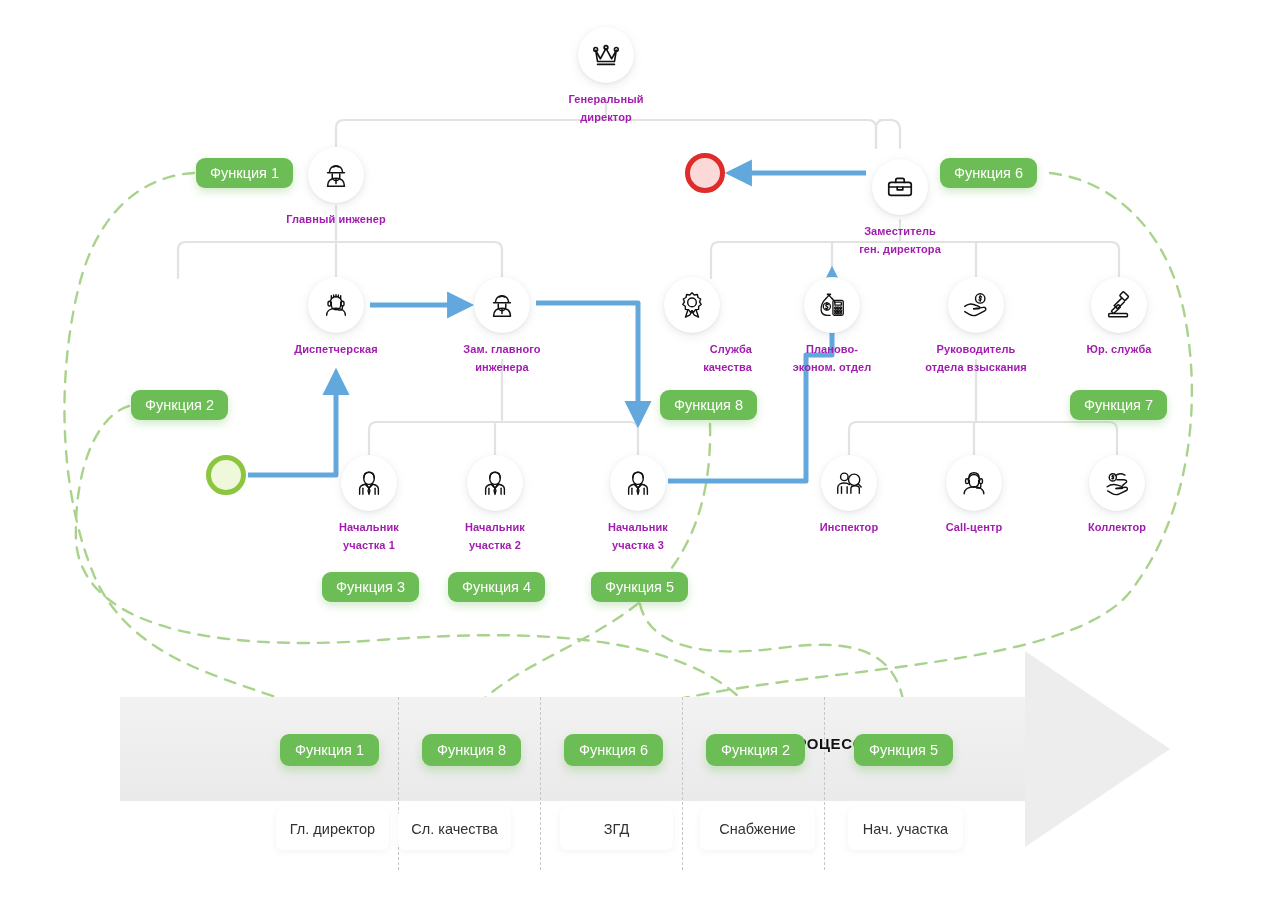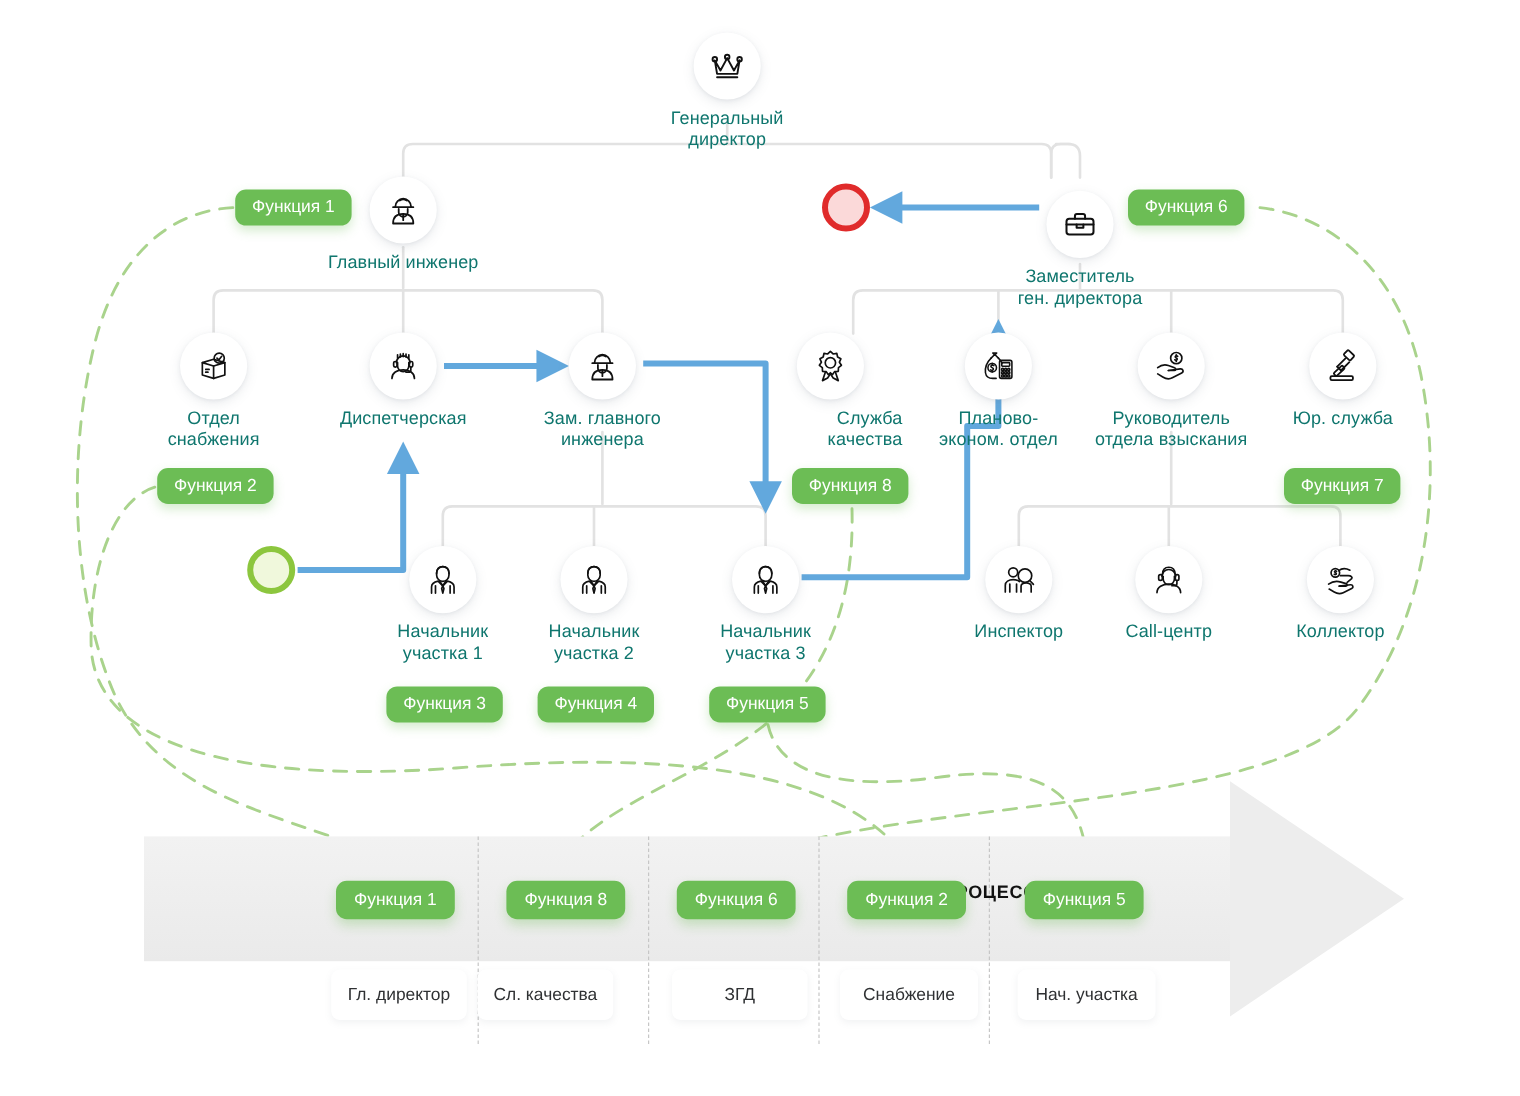--- a/index.html
+++ b/index.html
@@ -25,24 +25,25 @@
   .node .bubble{
     width:56px;height:56px;border-radius:50%;
     background:#ffffff;
     box-shadow:0 3px 10px rgba(120,130,145,.16), 0 1px 3px rgba(120,130,145,.10);
     display:flex;align-items:center;justify-content:center;
     margin:0 auto;
   }
   .node .bubble svg{display:block;}
   .node .lbl{
     margin-top:7px;
-    font-size:15px;line-height:18px;
-    color:#0f766e;
+    font-size:11px;line-height:18px;
+    color:#a21caf;
     white-space:pre-line;
     letter-spacing:.1px;
+    font-weight:bold;
   }
 
   
   .pill{
     position:absolute;z-index:6;
     background:#6cbd55;
     color:#ffffff;
     font-size:14.5px;
     line-height:30px;
     height:30px;
@@ -202,34 +203,20 @@
         <rect x="4" y="11" width="24" height="14" rx="2.5"></rect>
         <path d="M11.5 11 L11.5 8.5 A1.8 1.8 0 0 1 13.3 6.7 L18.7 6.7 A1.8 1.8 0 0 1 20.5 8.5 L20.5 11"></path>
         <line x1="4" y1="16" x2="28" y2="16"></line>
         <path d="M13 16 L13 19 L19 19 L19 16"></path>
       </svg>
     </div>
     <div class="lbl">Заместитель
 ген. директора</div>
   </div>
 
-  <div class="node" style="left:113px;top:277px;width:130px;">
-    <div class="bubble">
-      <svg width="30" height="30" viewBox="0 0 32 32" fill="none" stroke="#111" stroke-width="1.5" stroke-linecap="round" stroke-linejoin="round">
-        <path d="M6 13 L16 10 L26 13 L16 16 Z"></path>
-        <path d="M6 13 L6 24 L16 27 L26 24 L26 13"></path>
-        <line x1="16" y1="16" x2="16" y2="27"></line>
-        <circle cx="21" cy="9" r="4.5"></circle>
-          <path d="M19 9 L20.6 10.6 L23.2 7.4"></path>
-        <path d="M9 19 L12 19 M9 21.5 L11 21.5"></path>
-      </svg>
-    </div>
-    <div class="lbl">Отдел
-снабжения</div>
-  </div>
 
   <div class="node" style="left:261px;top:277px;width:150px;">
     <div class="bubble">
       <svg width="30" height="30" viewBox="0 0 32 32" fill="none" stroke="#111" stroke-width="1.5" stroke-linecap="round" stroke-linejoin="round">
         <path d="M10 13 A6 6 0 0 1 22 13"></path>
         <path d="M11 9 L11 6 M13.5 8 L13.5 5.4 M16 7.6 L16 5 M18.5 8 L18.5 5.4 M21 9 L21 6"></path>
         <path d="M11 13 L11 16 A5 5 0 0 0 21 16 L21 13"></path>
         <rect x="7.5" y="12" width="3" height="5" rx="1.4"></rect>
         <rect x="21.5" y="12" width="3" height="5" rx="1.4"></rect>
         <path d="M22.8 17 L22.8 19.5 A2 2 0 0 1 20.8 21.5 L18.5 21.5"></path>

